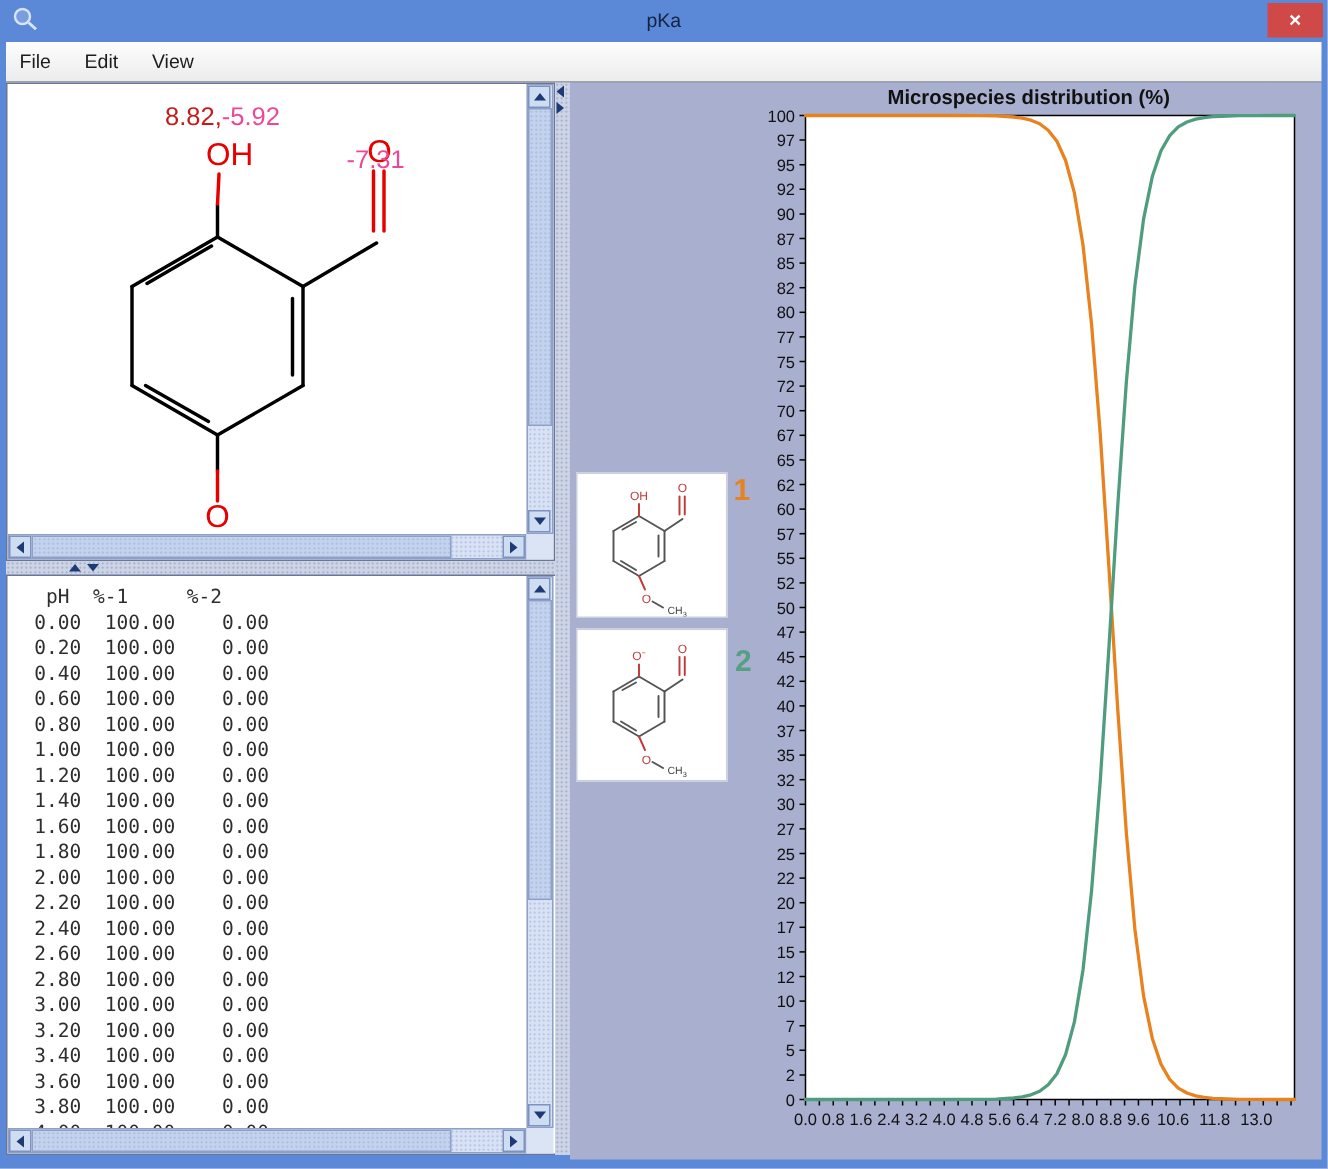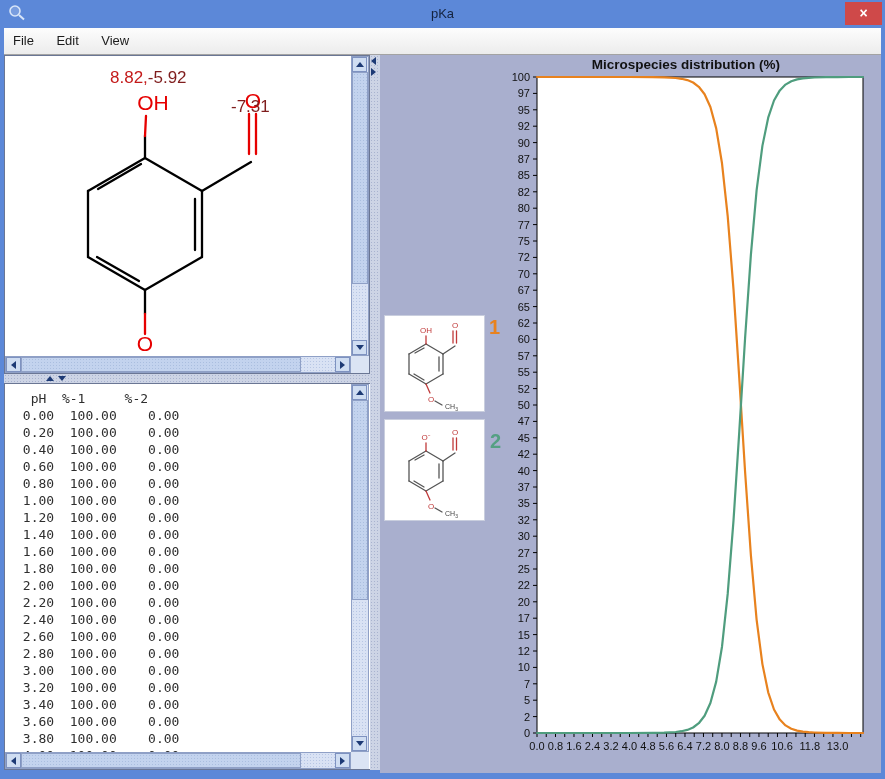--- a/index.html
+++ b/index.html
@@ -35,21 +35,21 @@
   .corner{position:absolute;background:#dbe4f4;}
   
   .divider{position:absolute;background-color:#cdd4e5;background-image:radial-gradient(#a9b3cf 30%,rgba(0,0,0,0) 32%);background-size:3px 3px;}
   #h-divider{left:4px;top:374px;width:366px;height:9px;}
   #v-divider{left:370px;top:55px;width:10px;height:715px;}
   .div-arrows-h{position:absolute;left:42px;top:2px;display:flex;gap:4px;}
   .div-arrows-v{position:absolute;left:1px;top:2px;display:flex;flex-direction:column;gap:3px;}
   
   .pka-label{position:absolute;font-size:17px;white-space:nowrap;}
   .pka-red{color:#c41a1a;}
-  .pka-blue{color:#7f1d1d;}
+  .pka-blue{color:#ec4899;}
   
   #table-text{position:absolute;left:0;top:0;width:346px;height:368px;overflow:hidden;
               font-family:"DejaVu Sans Mono",monospace;font-size:13px;line-height:17px;color:#2e2e2e;
               padding:6px 0 0 10px;box-sizing:border-box;white-space:pre;}
   
   #chart-title{position:absolute;left:100px;top:2px;width:300px;text-align:right;
                font-size:13.5px;font-weight:bold;color:#111;}
   #x-axis-label{position:absolute;left:157px;top:697px;width:326px;text-align:center;font-size:11px;color:#111;}
   .thumb{position:absolute;width:101px;background:#fff;border:1px solid #c9cede;box-sizing:border-box;}
   .thumb-label{position:absolute;font-size:20px;font-weight:bold;}

